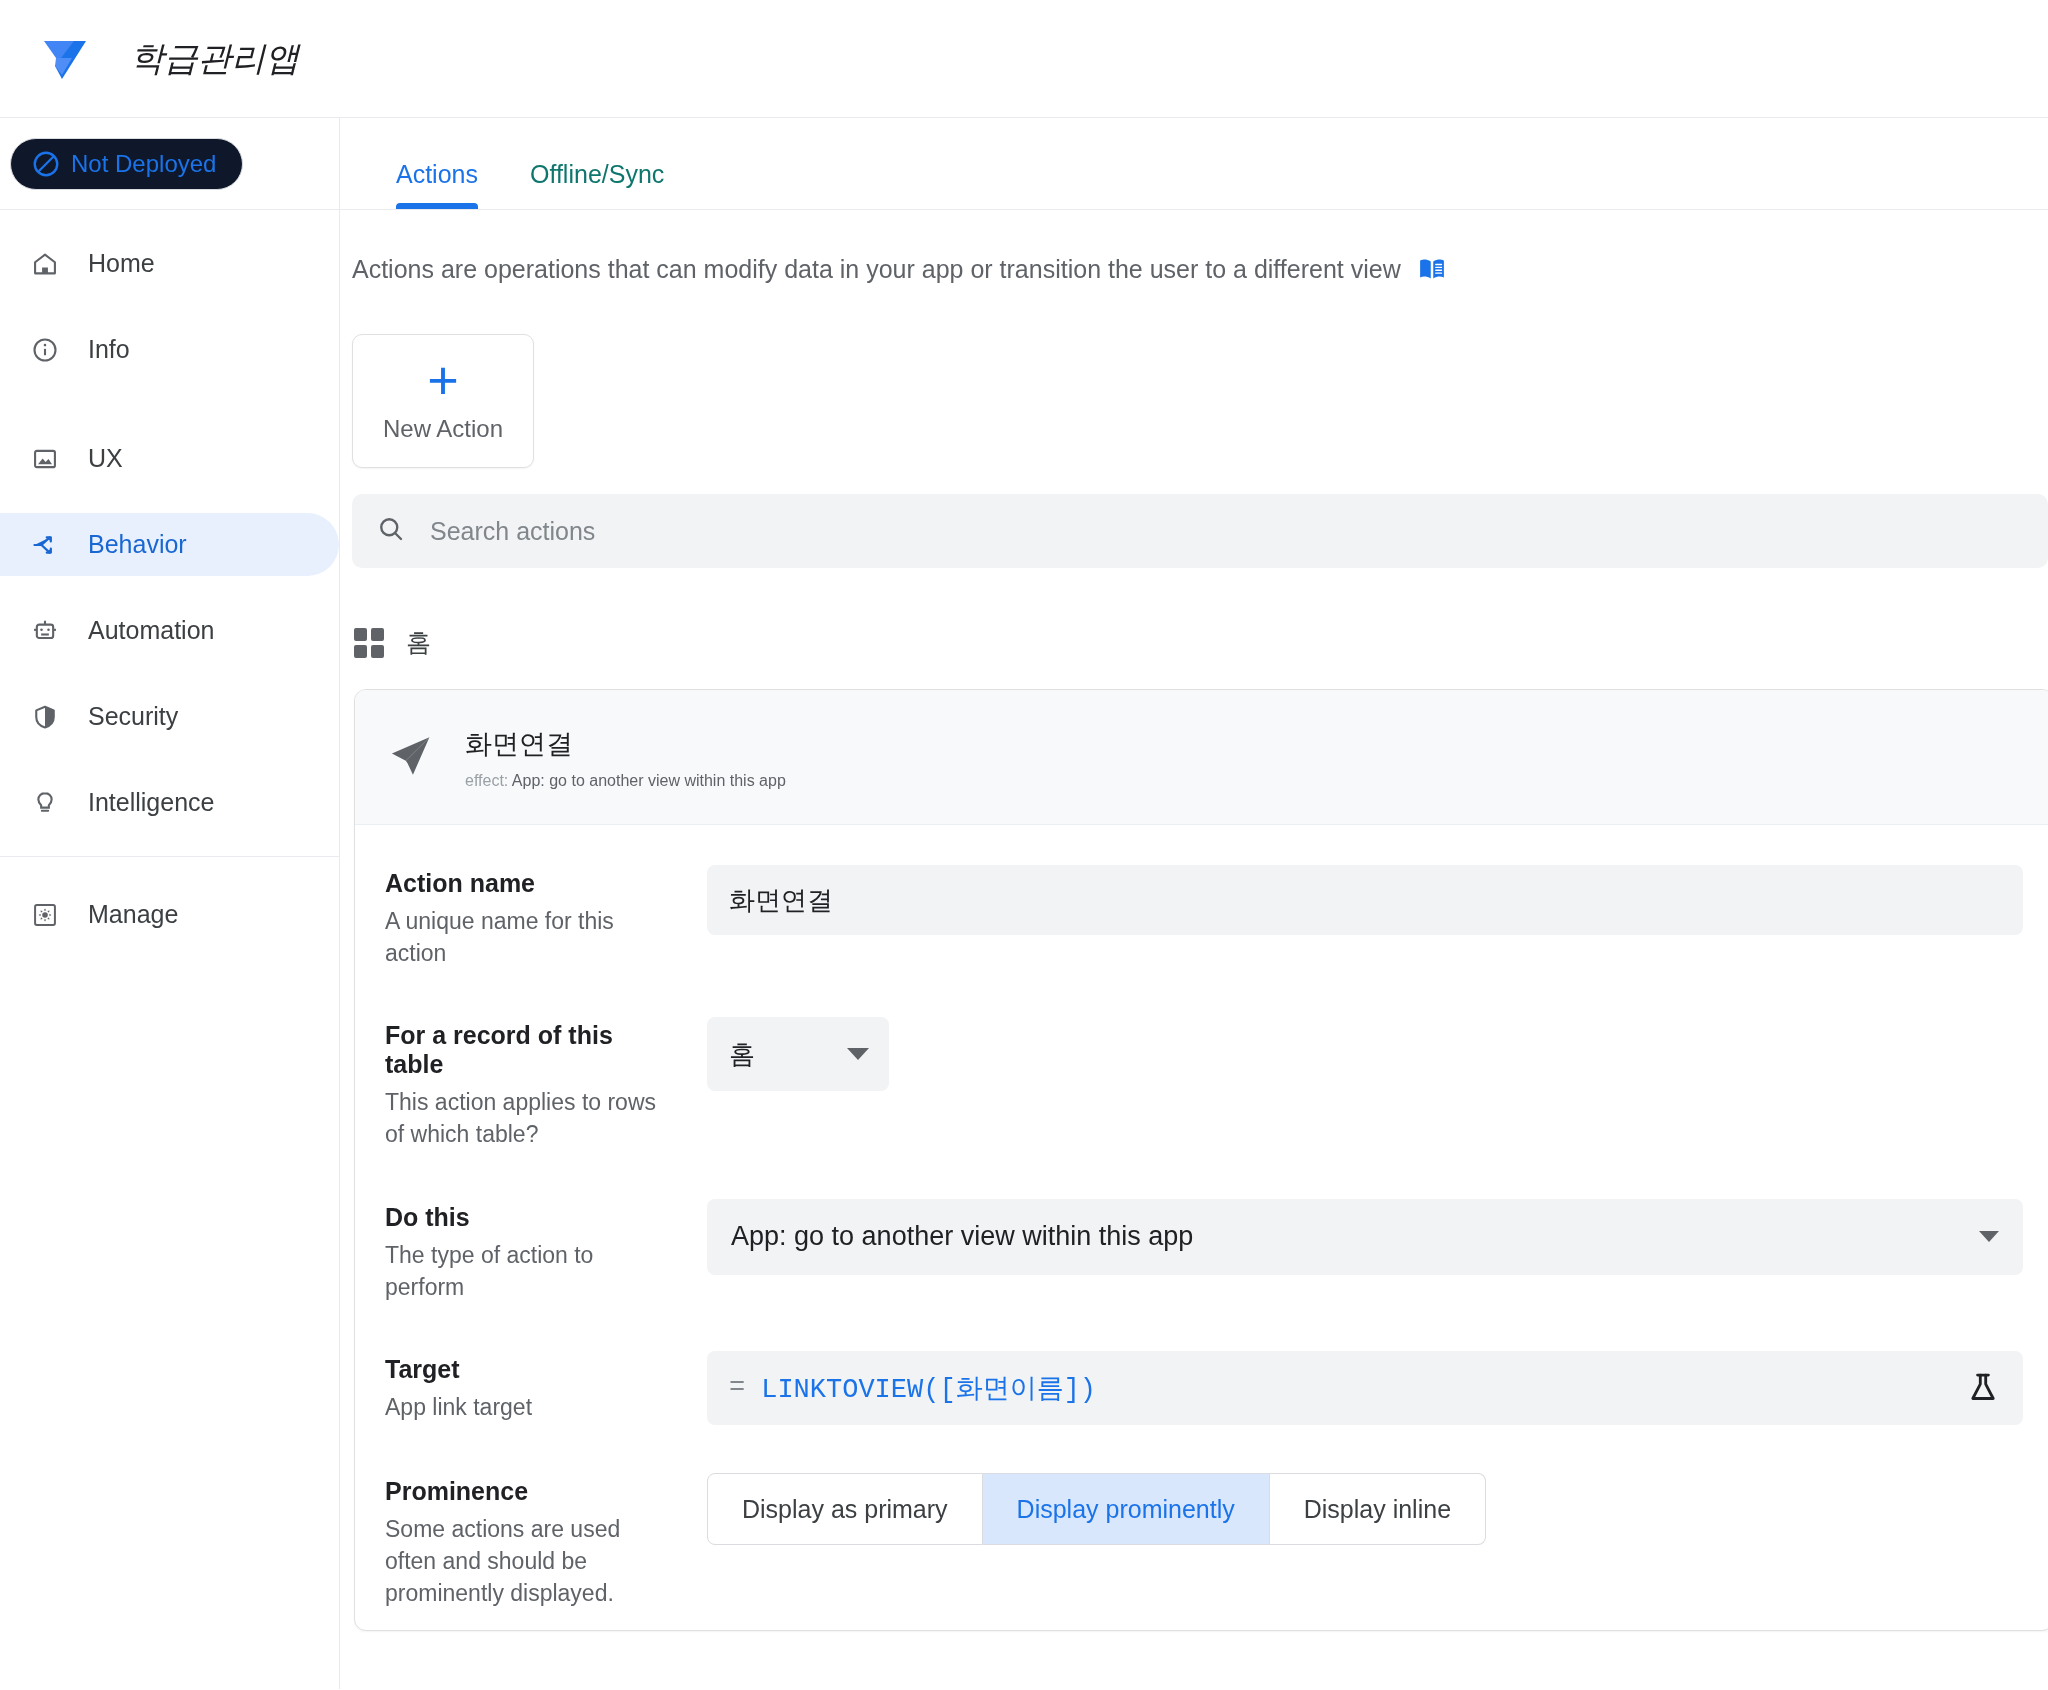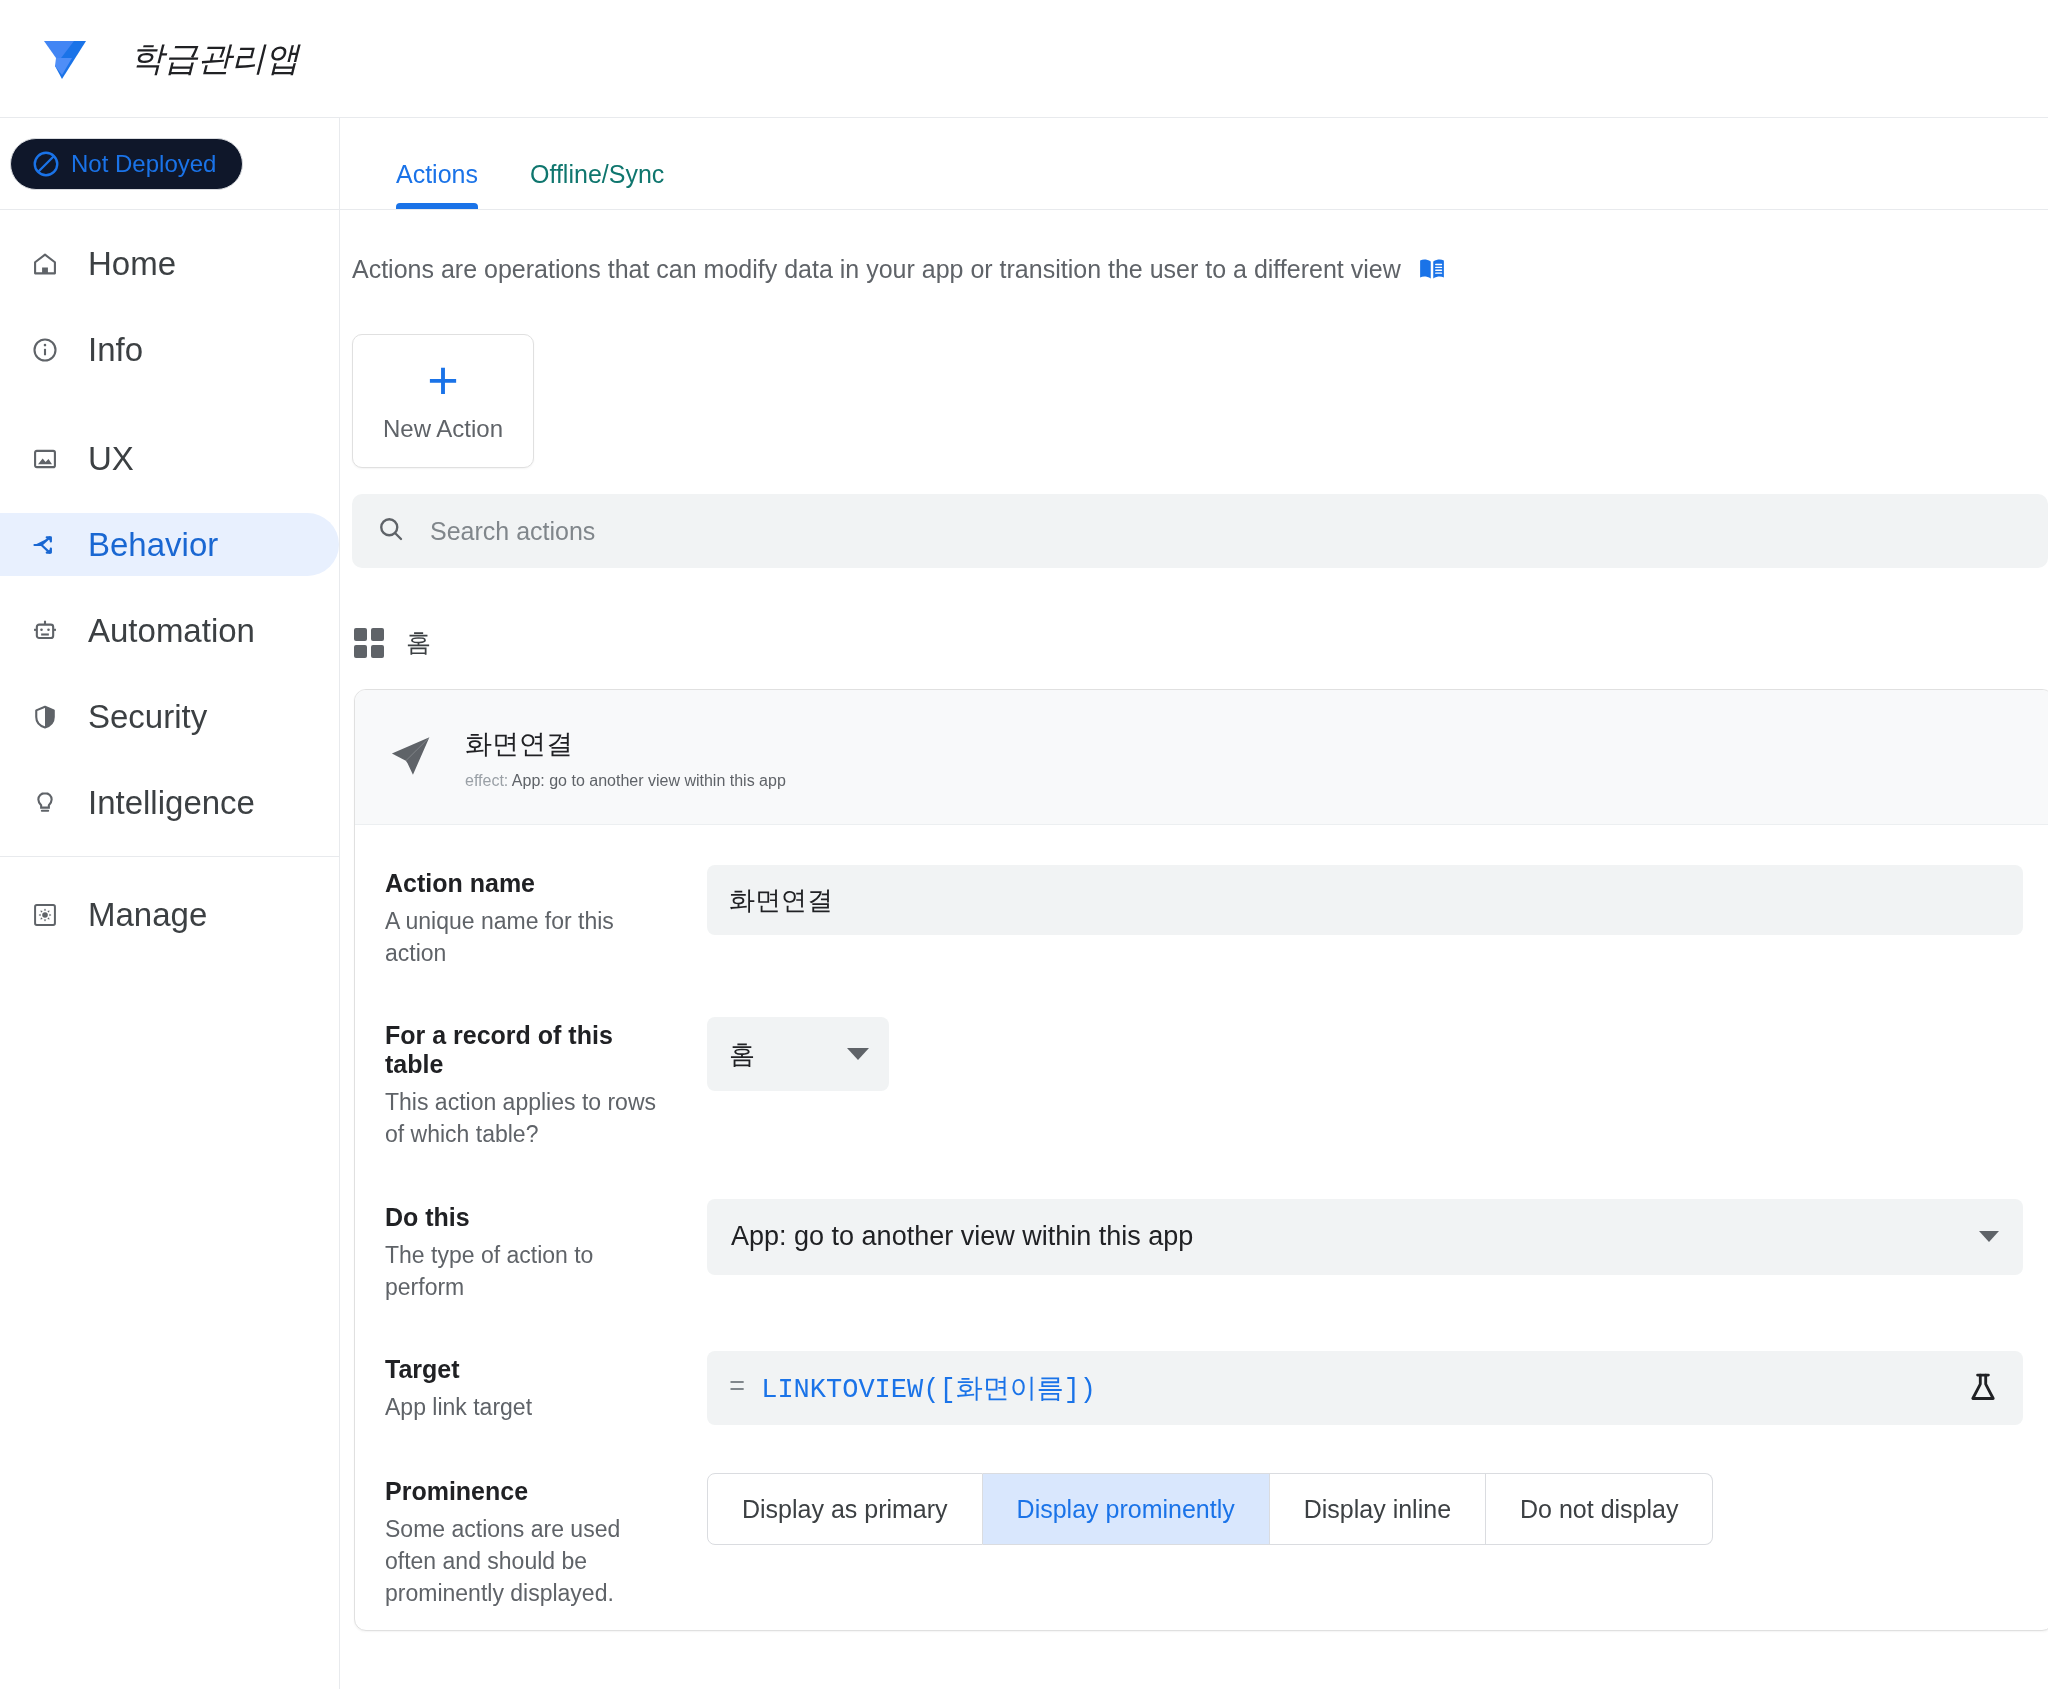--- a/index.html
+++ b/index.html
@@ -64,21 +64,21 @@
   .deploy-chip svg { display:block; }
 
   .nav { padding-top: 22px; }
   .nav-item {
     display: flex;
     align-items: center;
     height: 63px;
     padding-left: 30px;
     gap: 28px;
     color: #3c4043;
-    font-size: 33px;
+    font-size: 25px;
     border-radius: 0 32px 32px 0;
     cursor: pointer;
   }
   .nav-item .ic { width: 30px; height: 30px; flex:0 0 30px; display:flex; align-items:center; justify-content:center; }
   .nav-item.active { background: #e8f0fe; color: #1967d2; }
   .nav-item.active .ic svg { stroke: #1967d2; fill: #1967d2; }
   .nav-gap { height: 23px; }
   .nav-divider { height: 1px; background: #e8eaed; margin: 22px 0 0 0; }
   .nav-bottom { padding-top: 26px; }
 
@@ -561,23 +561,20 @@
               <div class="segmented">
                 <div class="seg">
                   <span>Display as primary</span>
                 </div>
                 <div class="seg selected">
                   <span>Display prominently</span>
                 </div>
                 <div class="seg">
                   <span>Display inline</span>
                 </div>
-                <div class="seg">
-                  <span>Do not display</span>
-                </div>
               </div>
             </div>
           </div>
 
         </div>
       </div>
 
     </div>
   </div>
 </div>

